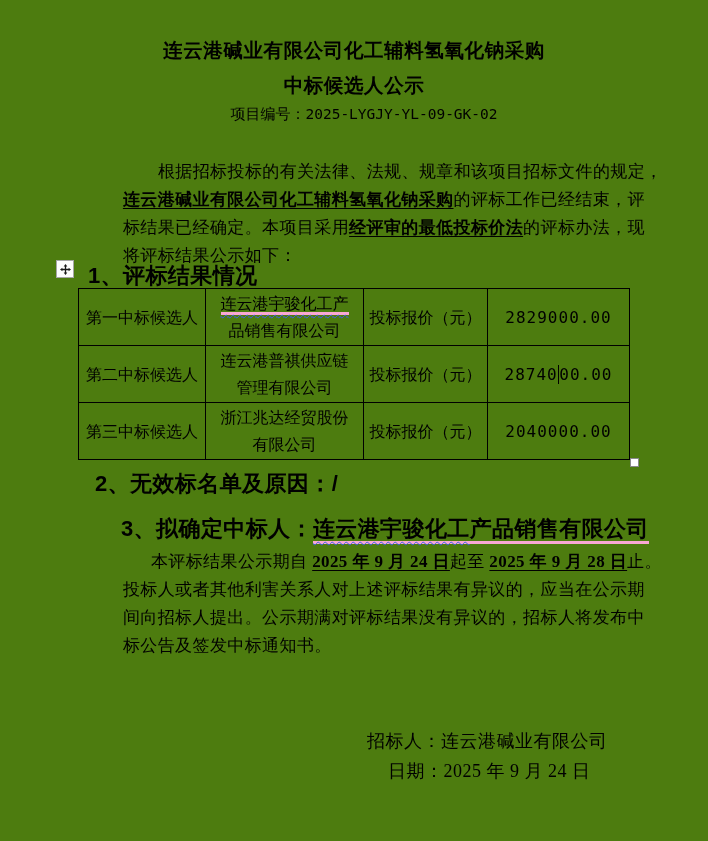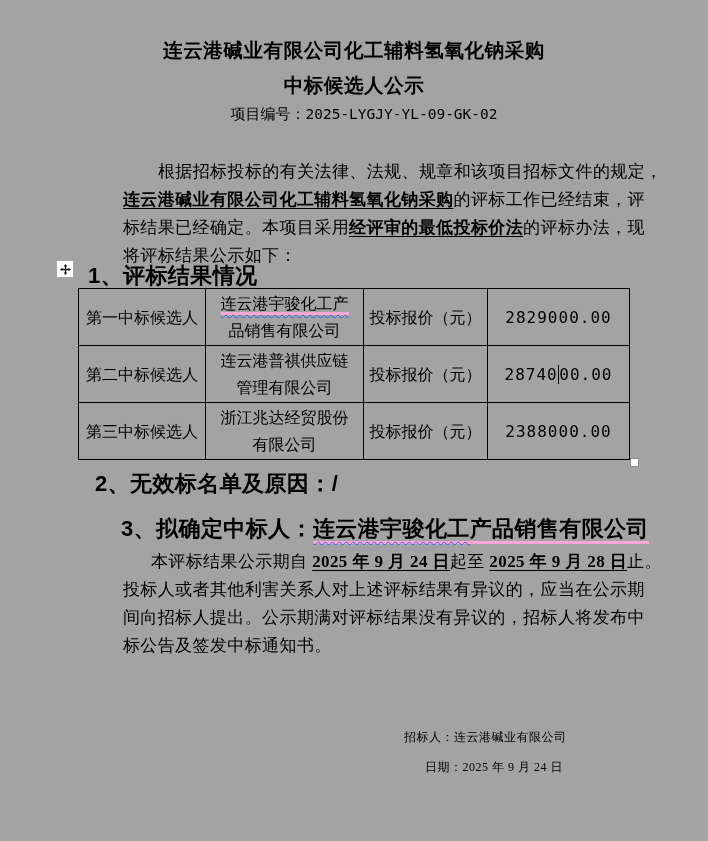--- a/index.html
+++ b/index.html
@@ -1,16 +1,16 @@
 <!DOCTYPE html>
 <html><head>
 <meta charset="utf-8">
 <style>
   html,body{margin:0;padding:0;background:#fff;}
-  .page{position:relative;width:708px;height:841px;background:#a3a3a3;overflow:hidden;
+  .page{position:relative;width:708px;height:841px;background:#4d7c0f;overflow:hidden;
         font-family:"Liberation Serif","DejaVu Serif",serif;color:#000;}
   .abs{position:absolute;}
   .center{left:0;width:708px;text-align:center;}
   .title{font-family:"Liberation Sans","DejaVu Sans",sans-serif;font-weight:bold;
          font-size:19.5px;letter-spacing:0.6px;}
   .proj{font-size:15px;padding-left:10px;}
   .proj .num{font-family:"DejaVu Sans Mono","Liberation Mono",monospace;font-size:14.5px;}
   .body-line{font-size:17px;letter-spacing:0.4px;line-height:28px;height:28px;white-space:pre;}
   .indent1{padding-left:35px;}
   .indent2{padding-left:28px;}
@@ -21,21 +21,21 @@
   .heading{font-family:"Liberation Sans","DejaVu Sans",sans-serif;font-weight:bold;
            font-size:22px;letter-spacing:0.4px;line-height:20px;white-space:pre;}
   table.bid{border-collapse:collapse;table-layout:fixed;}
   table.bid td{border:1px solid #000;text-align:center;vertical-align:middle;
                font-size:16px;line-height:27px;padding:0;}
   .price{font-family:"DejaVu Sans Mono","Liberation Mono",monospace;font-size:15px;letter-spacing:1px;}
   .caret{display:inline-block;width:1.5px;height:19px;background:#000;vertical-align:-4px;}
   .move-handle{left:56px;top:260px;width:16px;height:16px;border:1px solid #a6a6a6;
                background:#fdfdfd;display:flex;align-items:center;justify-content:center;}
   .resize-handle{left:630px;top:458px;width:7px;height:7px;border:1px solid #8a8a8a;background:#fff;}
-  .sig{font-size:12px;letter-spacing:0.5px;white-space:pre;margin-left:37px;}
+  .sig{font-size:18px;letter-spacing:0.5px;white-space:pre;}
 </style>
 </head>
 <body>
 
 <div class="page">
 
   <div class="abs center title" style="top:37px;">连云港碱业有限公司化工辅料氢氧化钠采购</div>
   <div class="abs center title" style="top:72px;">中标候选人公示</div>
 
   <div class="abs center proj" style="top:105px;">
@@ -91,21 +91,21 @@
       <td>投标报价（元）</td>
       <td class="price"><span>28740</span><span class="caret"></span><span>00.00</span></td>
     </tr>
     <tr style="height:57px;">
       <td>第三中标候选人</td>
       <td>
         <span>浙江兆达经贸股份</span><br>
         <span>有限公司</span>
       </td>
       <td>投标报价（元）</td>
-      <td class="price">2388000.00</td>
+      <td class="price">2040000.00</td>
     </tr>
   </tbody>
     </table>
 
   <div class="abs resize-handle"></div>
 
   <div class="abs heading" style="top:474px;left:95px;">2、无效标名单及原因：/</div>
 
   <div class="abs heading" style="top:499px;left:95px;">
     <span>3、拟确定中标人：</span><span class="solidu"><span class="squig">连云港宇骏化工</span><span>产品销售有限公司</span></span>

